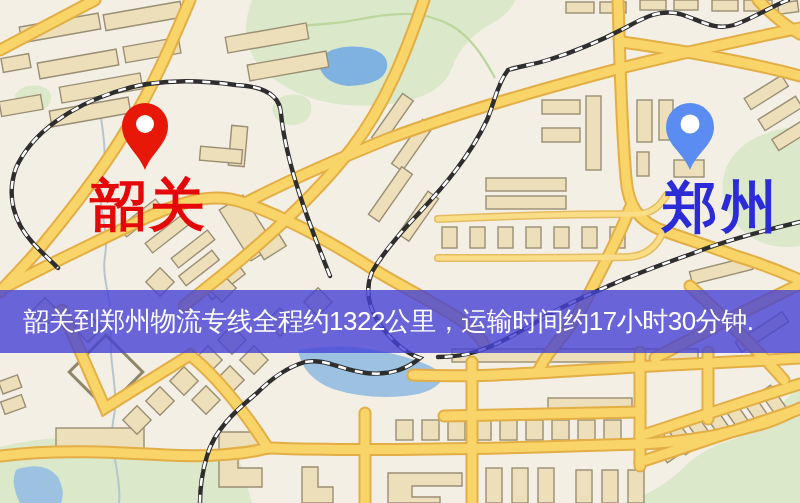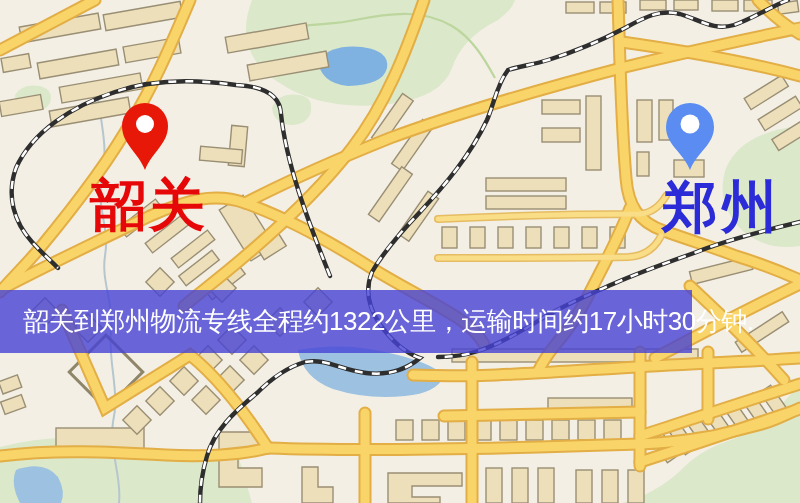--- a/index.html
+++ b/index.html
@@ -20,21 +20,21 @@
   .rc2{fill:none;stroke:#e6bc62;stroke-width:8;stroke-linecap:round;}
   .rf2{fill:none;stroke:#f9dd87;stroke-width:5;stroke-linecap:round;}
   .rk{fill:none;stroke:#2e2e2e;stroke-width:4.4;stroke-linecap:round;}
   .rw{fill:none;stroke:#ffffff;stroke-width:2.5;stroke-dasharray:8 9;}
 
   .pin-label{position:absolute;font-weight:bold;font-size:56px;letter-spacing:3px;
              line-height:1;white-space:nowrap;}
   #origin-label{left:90px;top:177px;color:#e60808;}
   #destination-label{left:643px;top:179px;color:#2b2bd8;margin-left:19px;}
 
-  #banner{position:absolute;left:0;top:290px;width:692px;height:63px;
+  #banner{position:absolute;left:0;top:290px;width:800px;height:63px;
           background:rgba(70,66,214,0.80);display:flex;align-items:center;}
   #banner .txt{color:#ffffff;font-size:26px;letter-spacing:-0.5px;
                padding-left:23px;white-space:nowrap;}
 </style>
 </head>
 <body>
 
 <div id="stage">
 
 <svg id="map-svg" viewBox="0 0 800 503" xmlns="http://www.w3.org/2000/svg">

